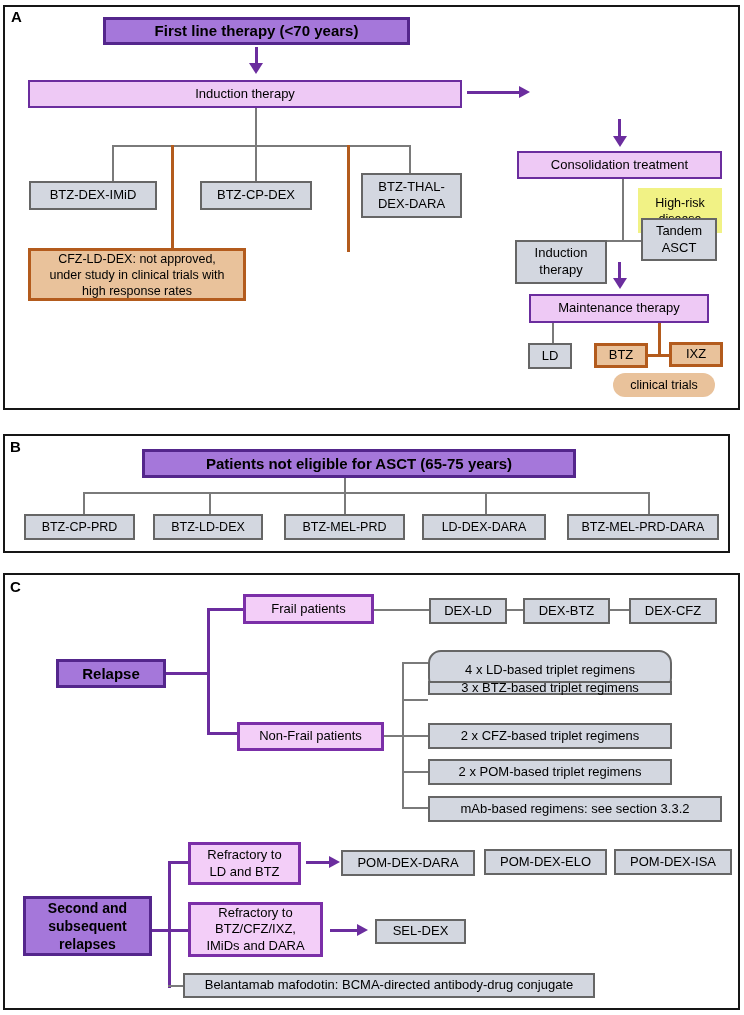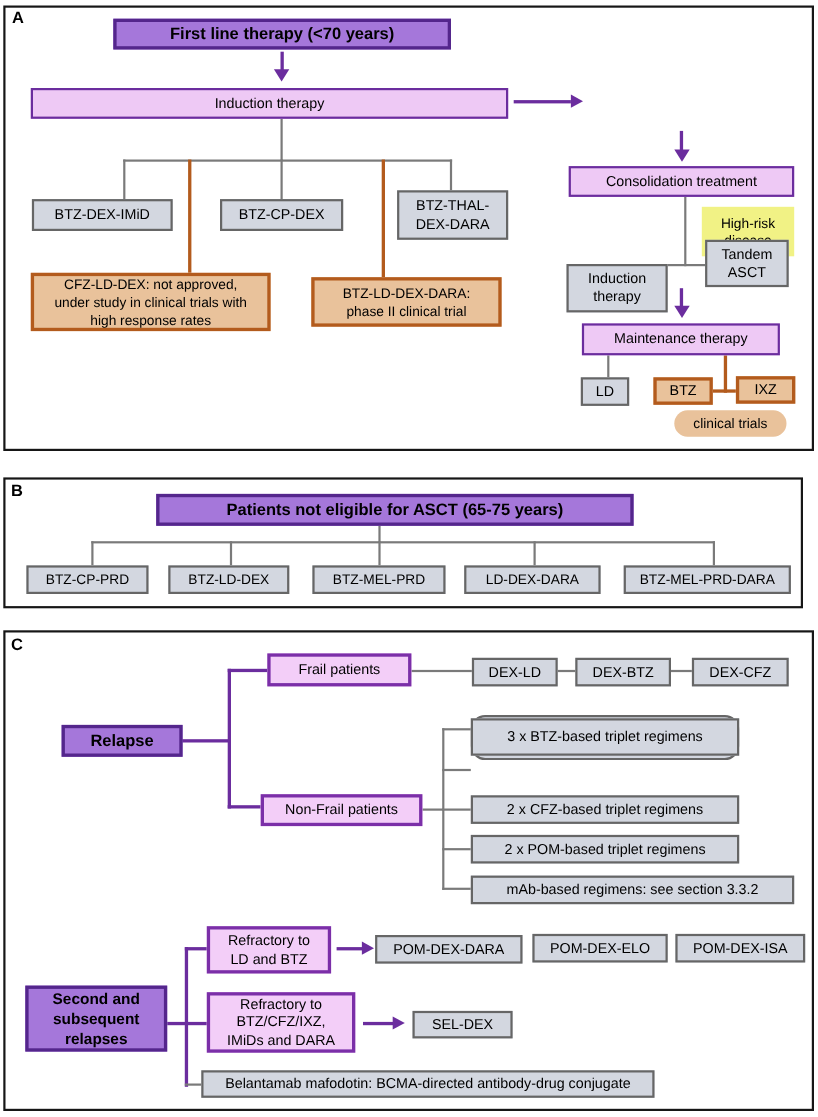--- a/index.html
+++ b/index.html
@@ -57,22 +57,20 @@
 
   <div class="box purple" style="left:103px;top:17px;width:307px;height:28px;">First line therapy (&lt;70 years)</div>
   <div class="box pink-a" style="left:28px;top:80px;width:434px;height:28px;">Induction therapy</div>
   <div class="box gray" style="left:29px;top:181px;width:128px;height:29px;">BTZ-DEX-IMiD</div>
   <div class="box gray" style="left:200px;top:181px;width:112px;height:29px;">BTZ-CP-DEX</div>
   <div class="box gray" style="left:361px;top:173px;width:101px;height:45px;">BTZ-THAL-
 DEX-DARA</div>
   <div class="box tan" style="left:28px;top:248px;width:218px;height:53px;">CFZ-LD-DEX: not approved,
 under study in clinical trials with
 high response rates</div>
-  <div class="box tan" style="left:283px;top:252px;width:173px;height:45px;">BTZ-LD-DEX-DARA:
-phase II clinical trial</div>
   <div class="box pink-a" style="left:517px;top:151px;width:205px;height:28px;">Consolidation treatment</div>
   <div class="box yellow" style="left:638px;top:188px;width:84px;height:45px;font-size:12.5px;">High-risk
 disease</div>
   <div class="box gray" style="left:515px;top:217px;width:92px;height:44px;margin-top:23px;">Induction
 therapy</div>
   <div class="box gray" style="left:641px;top:218px;width:76px;height:43px;">Tandem
 ASCT</div>
   <div class="box pink-a" style="left:529px;top:294px;width:180px;height:29px;">Maintenance therapy</div>
   <div class="box gray" style="left:528px;top:343px;width:44px;height:26px;">LD</div>
   <div class="box tan" style="left:594px;top:343px;width:54px;height:25px;font-size:13px;">BTZ</div>
@@ -127,21 +125,21 @@
   <div class="ln lp" style="left:330px;top:929px;width:28px;height:3px;"></div>
   <div class="ah-right" style="left:357px;top:924px;"></div>
 
   <div class="box purple" style="left:56px;top:659px;width:110px;height:29px;">Relapse</div>
   <div class="box pink-c" style="left:243px;top:594px;width:131px;height:30px;">Frail patients</div>
   <div class="box gray" style="left:429px;top:598px;width:78px;height:26px;">DEX-LD</div>
   <div class="box gray" style="left:523px;top:598px;width:87px;height:26px;">DEX-BTZ</div>
   <div class="box gray" style="left:629px;top:598px;width:88px;height:26px;">DEX-CFZ</div>
   <div class="box pink-c" style="left:237px;top:722px;width:147px;height:29px;">Non-Frail patients</div>
   <div class="box gray" style="left:428px;top:650px;width:244px;height:41px;border-radius:13px;">4 x LD-based triplet regimens</div>
-  <div class="box gray" style="left:428px;top:653px;width:244px;height:34px;">3 x BTZ-based triplet regimens</div>
+  <div class="box gray" style="left:428px;top:681px;width:244px;height:14px;">3 x BTZ-based triplet regimens</div>
   <div class="box gray" style="left:428px;top:723px;width:244px;height:26px;">2 x CFZ-based triplet regimens</div>
   <div class="box gray" style="left:428px;top:759px;width:244px;height:26px;">2 x POM-based triplet regimens</div>
   <div class="box gray" style="left:428px;top:796px;width:294px;height:26px;">mAb-based regimens: see section 3.3.2</div>
   <div class="box purple small" style="left:23px;top:896px;width:129px;height:60px;">Second and
 subsequent
 relapses</div>
   <div class="box pink-c" style="left:188px;top:842px;width:113px;height:43px;">Refractory to
 LD and BTZ</div>
   <div class="box gray" style="left:341px;top:850px;width:134px;height:26px;">POM-DEX-DARA</div>
   <div class="box gray" style="left:484px;top:849px;width:123px;height:26px;">POM-DEX-ELO</div>

